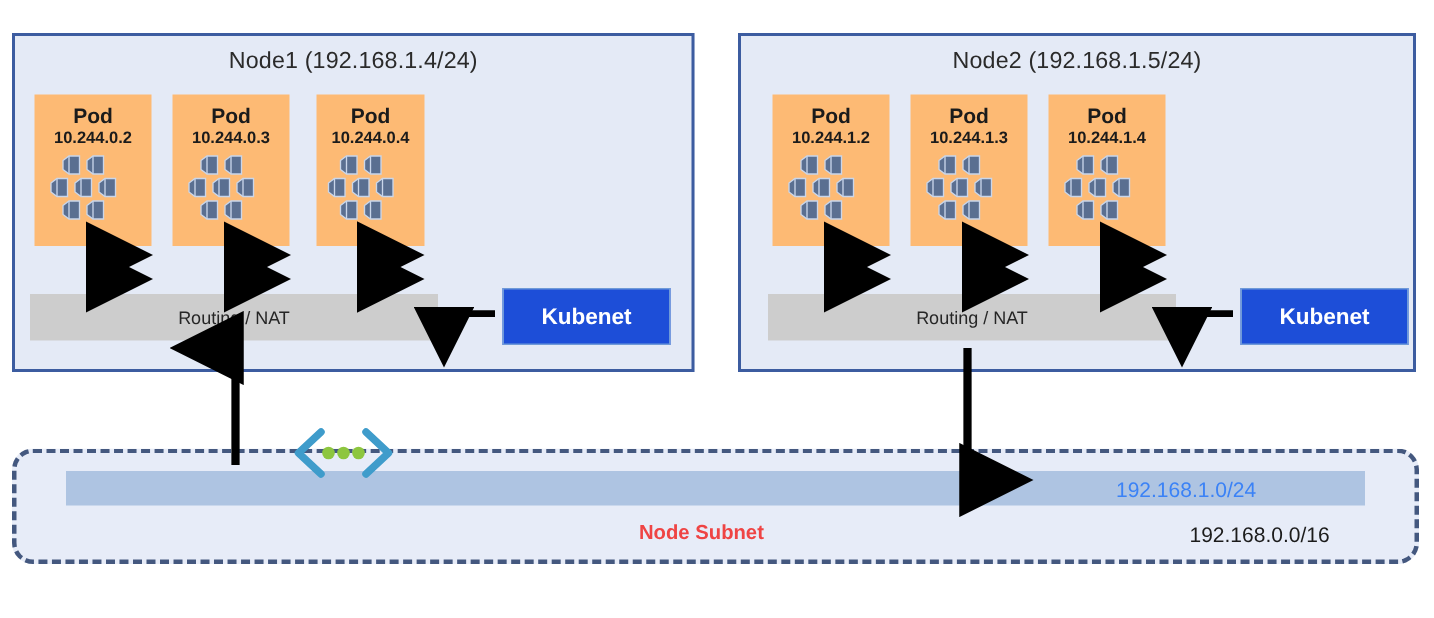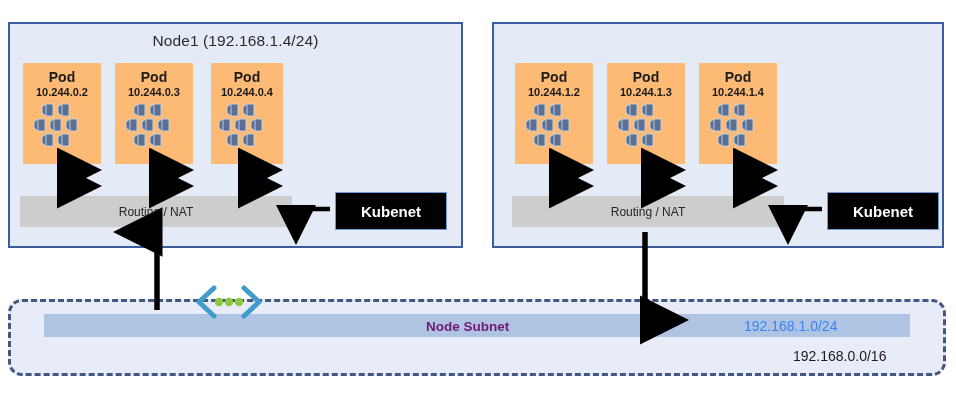--- a/index.html
+++ b/index.html
@@ -83,21 +83,21 @@
   .routing-label {
     font-size: 12px;
     color: #262626;
     font-family: "Liberation Sans", sans-serif;
     white-space: nowrap;
   }
 
   
   .kubenet-box {
     position: absolute;
-    background: #000000;
+    background: #1d4ed8;
     border: 1px solid #6f9ad8;
     box-sizing: border-box;
     display: flex;
     align-items: center;
     justify-content: center;
   }
   .kubenet-label {
     font-size: 15px;
     font-weight: bold;
     color: #ffffff;
@@ -132,23 +132,24 @@
   }
   .subnet-bar {
     position: absolute;
     background: #aec4e2;
     box-sizing: border-box;
   }
   .subnet-label {
     position: absolute;
     font-size: 13.5px;
     font-weight: bold;
-    color: #701a75;
-    font-family: "Liberation Sans", sans-serif;
-    white-space: nowrap;
+    color: #ef4444;
+    font-family: "Liberation Sans", sans-serif;
+    white-space: nowrap;
+    margin-top: 28px;
   }
   .subnet-cidr {
     position: absolute;
     font-size: 14px;
     color: #3b82f6;
     font-family: Liberation Sans, sans-serif;
     white-space: nowrap;
   }
   .vnet-cidr {
     position: absolute;
@@ -287,20 +288,21 @@
     <div class="routing-bar" style="left:10px; top:172px; width:272px; height:31px;">
       <span class="routing-label">Routing / NAT</span>
     </div>
 
     <div class="kubenet-box" style="left:325px; top:168px; width:112px; height:38px;">
       <span class="kubenet-label">Kubenet</span>
     </div>
   </div>
 
   <div class="node-box" style="left:492px; top:22px; width:452px; height:226px;">
+    <div class="node-title">Node2 (192.168.1.5/24)</div>
 
     <div class="pod-box" style="left:21px; top:39px; width:78px; height:101px;">
       <div class="pod-title">Pod</div>
       <div class="pod-ip">10.244.1.2</div>
       <svg class="pod-glyph" viewBox="0 0 62 48">
         <g fill="#5a6f91" stroke="#c9d6ea" stroke-width="0.9">
           <g transform="translate(11,2)">
               <path d="M0 3 L4 0 L11 0 L11 12 L4 12 L0 9 Z"></path>
               <path d="M4 0 L4 12" stroke="#c9d6ea" fill="none"></path>
             </g>

